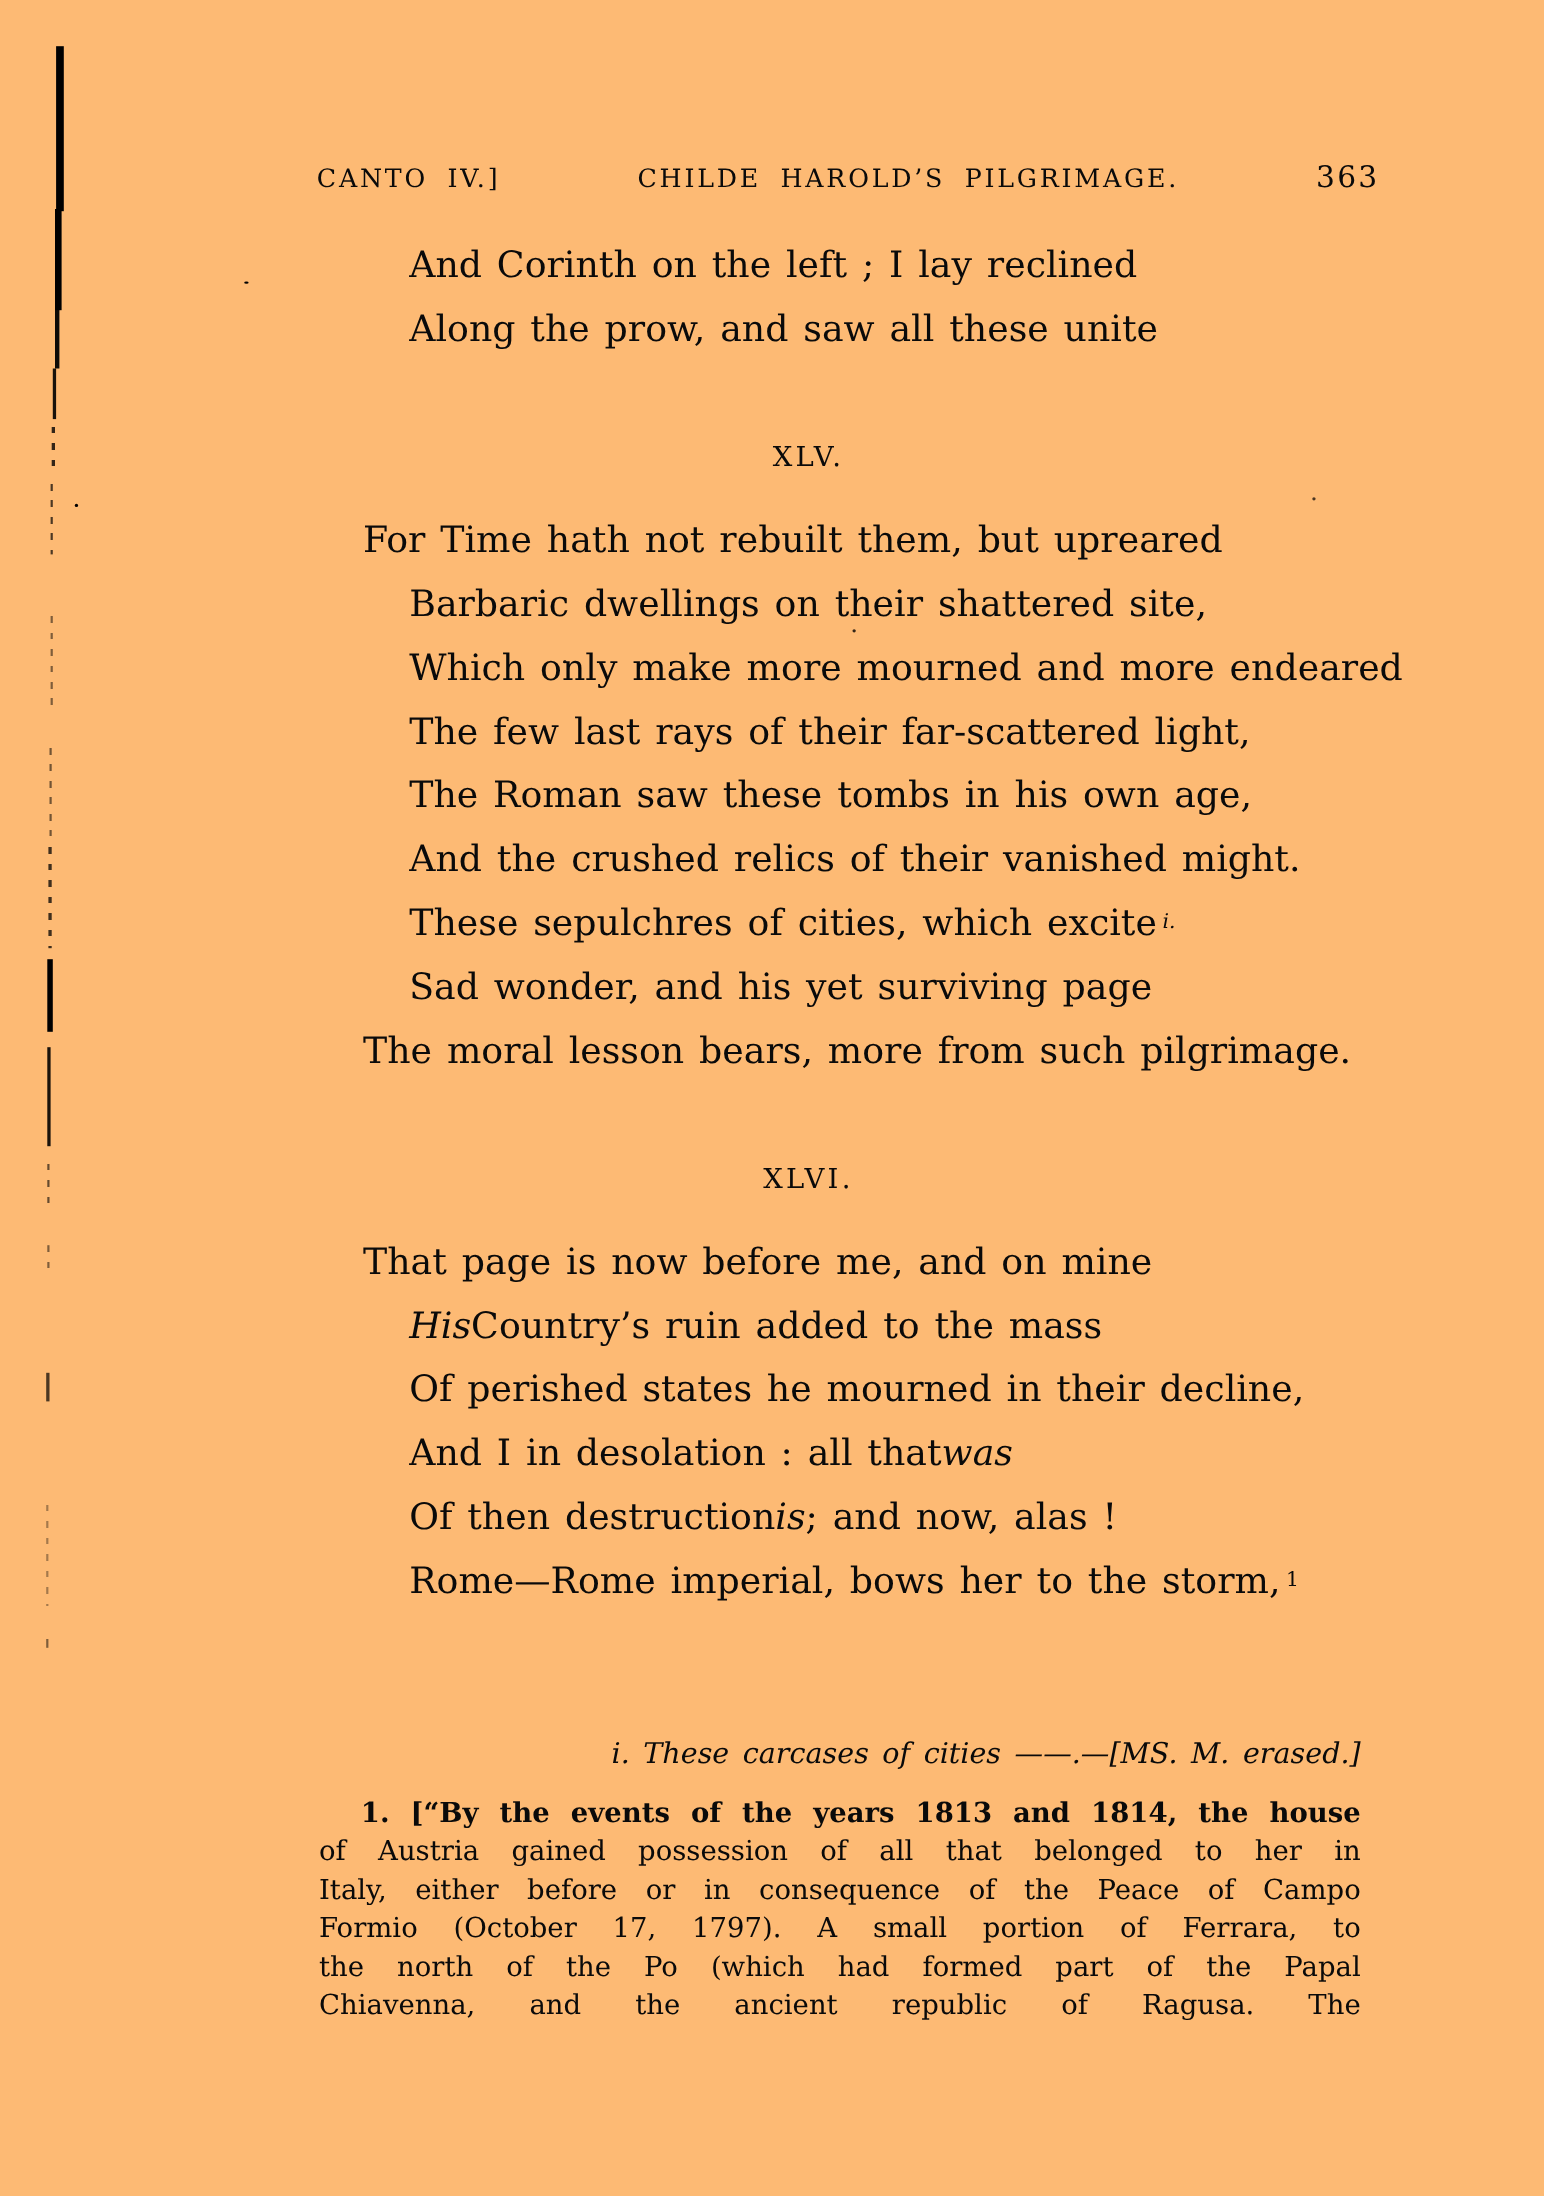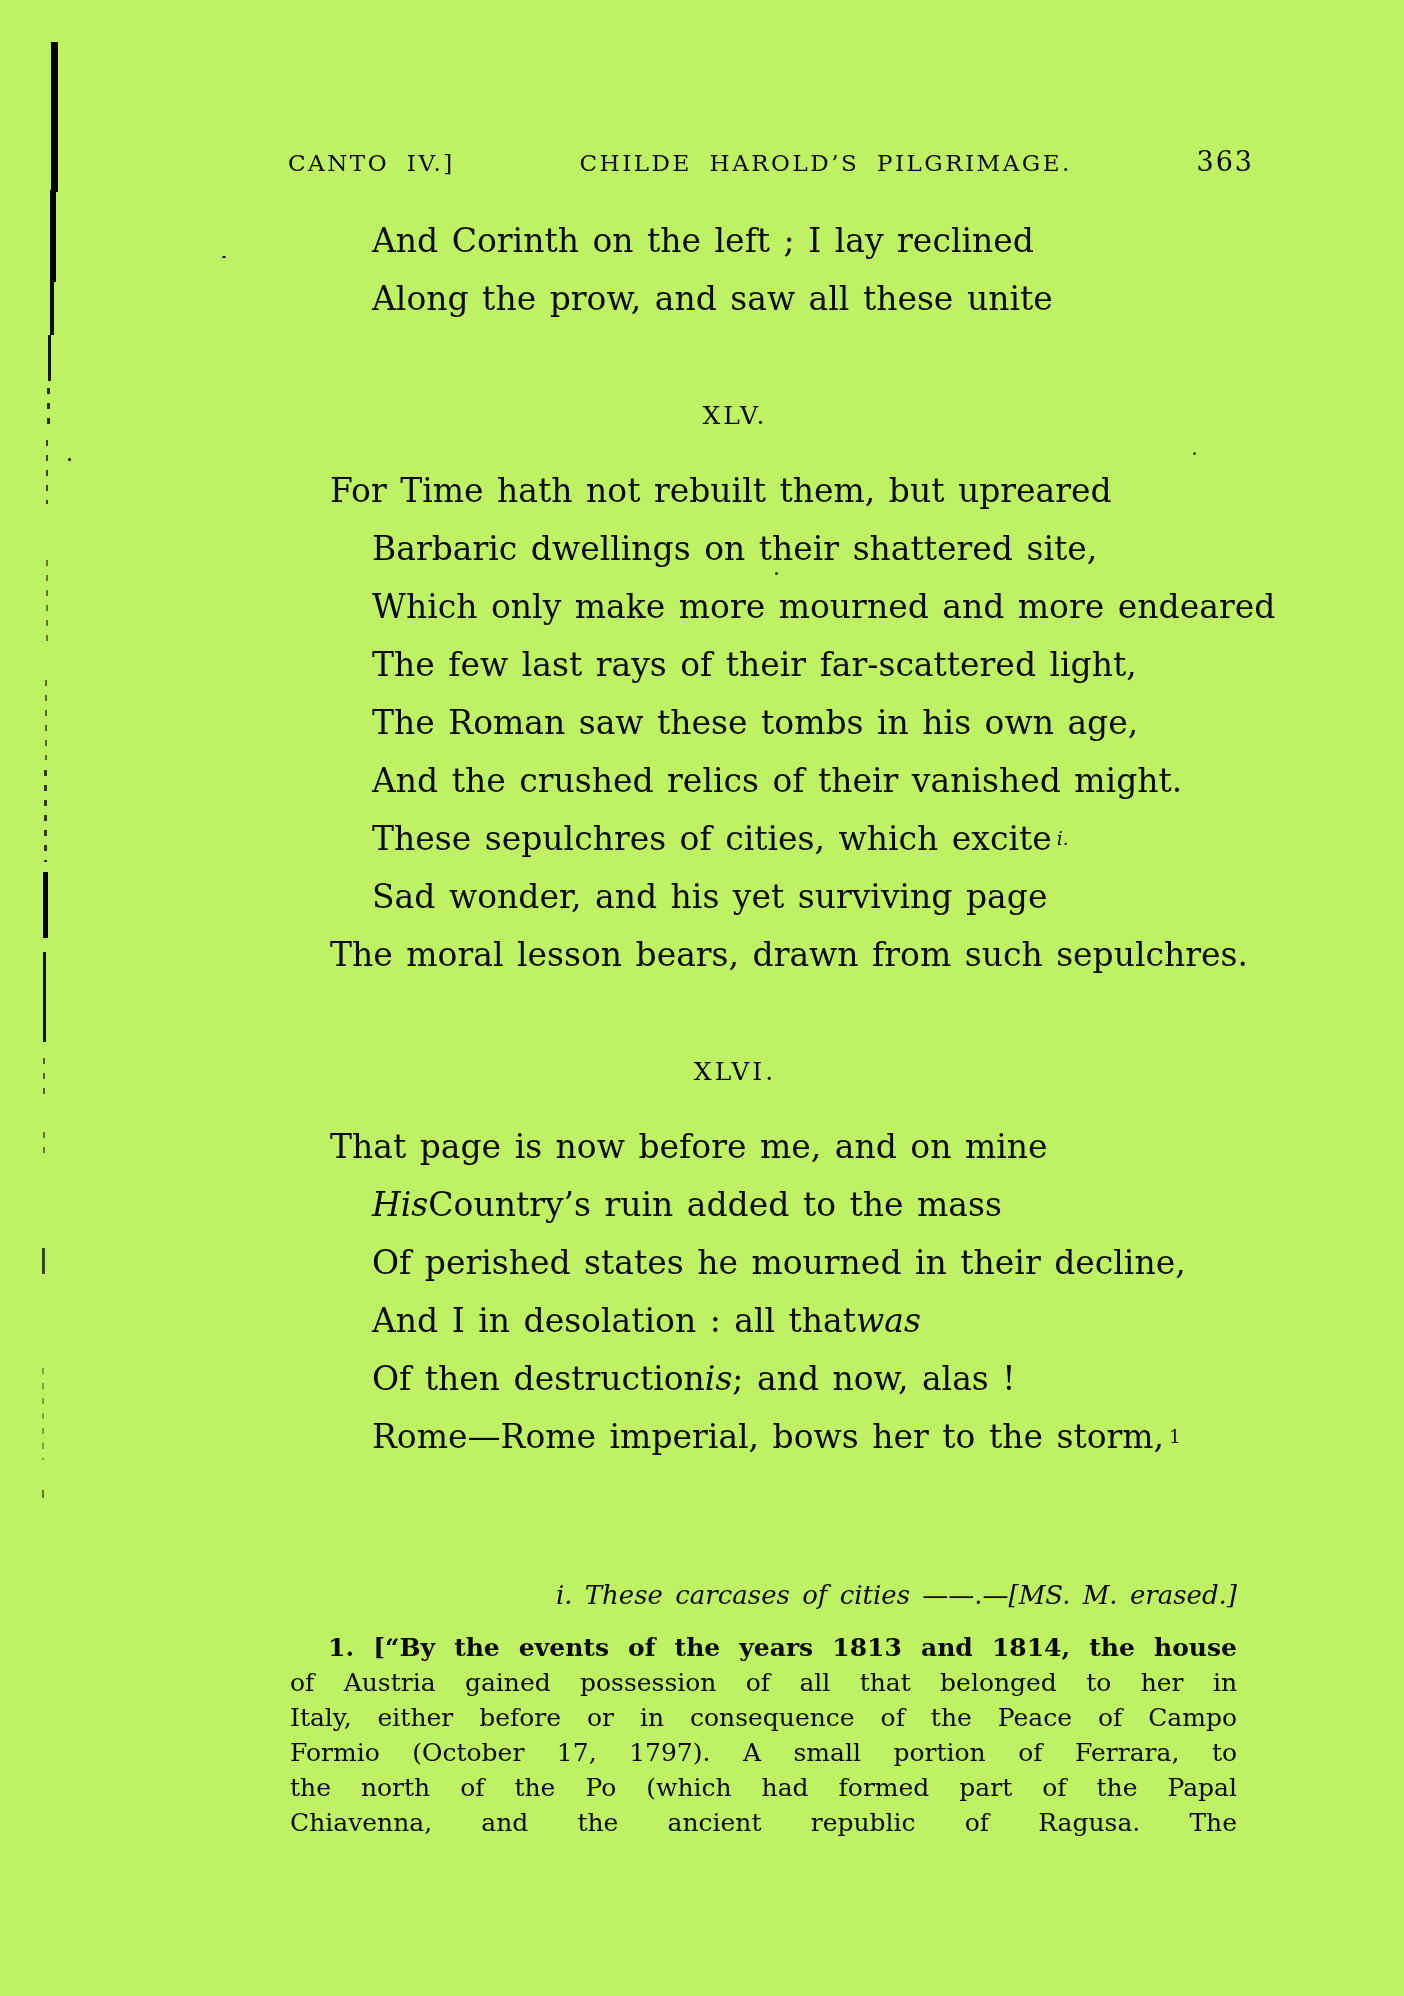--- a/index.html
+++ b/index.html
@@ -1,19 +1,19 @@
 <!DOCTYPE html>
 <html><head>
 <meta charset="utf-8">
 <style>
   html,body { margin:0; padding:0; background:#ffffff; }
   .page {
     position:relative;
     width:1404px; height:1996px;
-    background:#bef264;
+    background:#fdba74;
     color:#0a0a0a;
     font-family:"DejaVu Serif", serif;
     overflow:hidden;
   }
 
   
   .binding i { position:absolute; background:#000; display:block; }
   .binding i.dashed { background:repeating-linear-gradient(to bottom,#000 0 6px,transparent 6px 15px); }
   .speck { position:absolute; background:#000; border-radius:50%; }
 
@@ -120,21 +120,21 @@
         <span>And the crushed relics of their vanished might.</span>
       </div>
       <div class="poem-line indent">
         <span>These sepulchres of cities, which excite</span>
         <span class="em sup">i.</span>
       </div>
       <div class="poem-line indent">
         <span>Sad wonder, and his yet surviving page</span>
       </div>
       <div class="poem-line">
-        <span>The moral lesson bears, drawn from such sepulchres.</span>
+        <span>The moral lesson bears, more from such pilgrimage.</span>
       </div>
       <div class="stanza-number">XLVI.</div>
       <div class="poem-line">
         <span>That page is now before me, and on mine</span>
       </div>
       <div class="poem-line indent">
         <span class="em">His</span>
         <span> Country’s ruin added to the mass</span>
       </div>
       <div class="poem-line indent">

